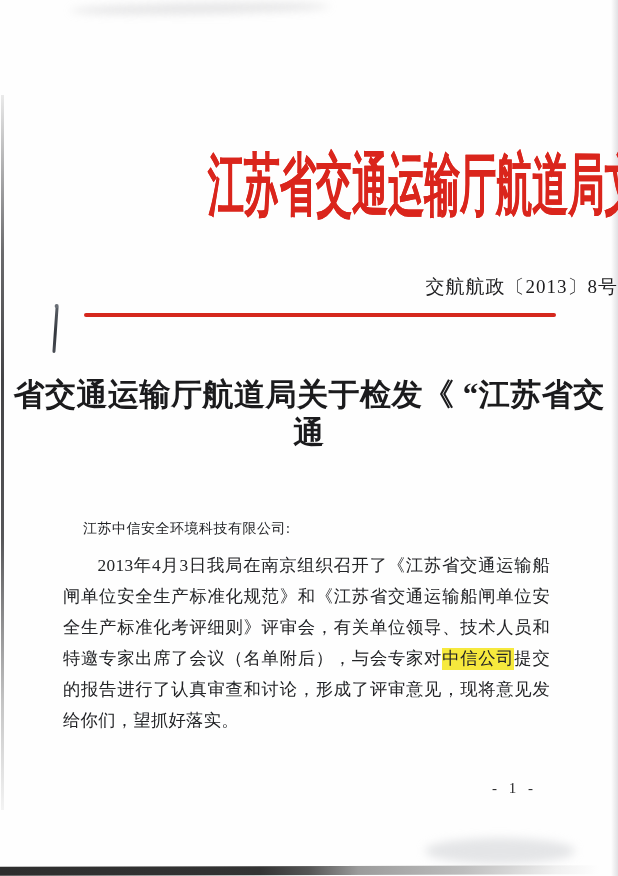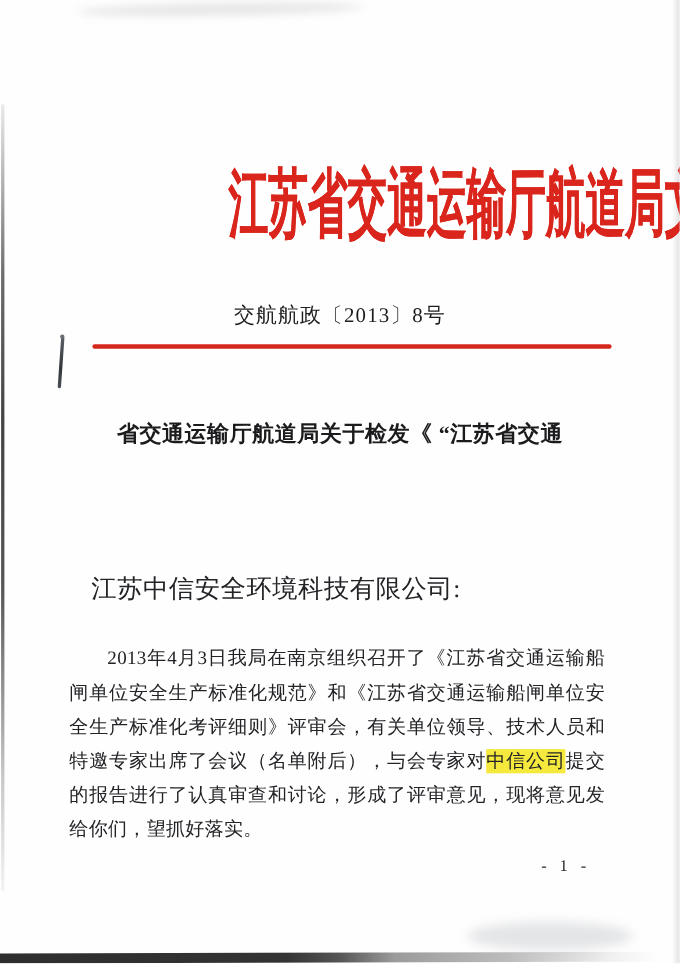--- a/index.html
+++ b/index.html
@@ -71,61 +71,60 @@
     font-weight: bold;
     color: #da251c;
     letter-spacing: 0;
     transform: scaleX(0.53);
     transform-origin: 50% 50%;
     text-shadow: 0.5px 0 0 #da251c;
   }
 
   .doc-number {
     position: absolute; left: 0; top: 274px; width: 100%;
-    text-align: center;
+    text-align: right;
     font-size: 19px;
     color: #1d1d1f;
     letter-spacing: 1px;
   }
 
   .red-rule {
     position: absolute; left: 84px; top: 313px;
     width: 472px; height: 4px;
     background: #d5281d;
     border-radius: 2px;
   }
 
   
   .notice-title {
     position: absolute; left: 0; top: 376px; width: 100%;
     text-align: center;
-    font-size: 20px;
+    font-size: 31px;
     font-weight: bold;
     color: #1b1b1d;
     line-height: 38px;
     letter-spacing: 0.5px;
   }
 
   
   .salutation {
     position: absolute; left: 83px; top: 520px;
-    font-size: 23px;
+    font-size: 14px;
     color: #222326;
     letter-spacing: 0.5px;
   }
   .body-paragraph {
     position: absolute; left: 63px; top: 550px;
     width: 487px;
     font-size: 17.3px;
     color: #222326;
     line-height: 31px;
     text-align: justify;
     text-indent: 2em;
     letter-spacing: 0.3px;
-    margin-top: 33px;
   }
   .highlight {
     background: #f6e93d;
     padding: 1px 0 2px 0;
   }
 
   .page-number {
     position: absolute; left: 492px; top: 780px;
     font-size: 15px;
     color: #2a2a2c;

